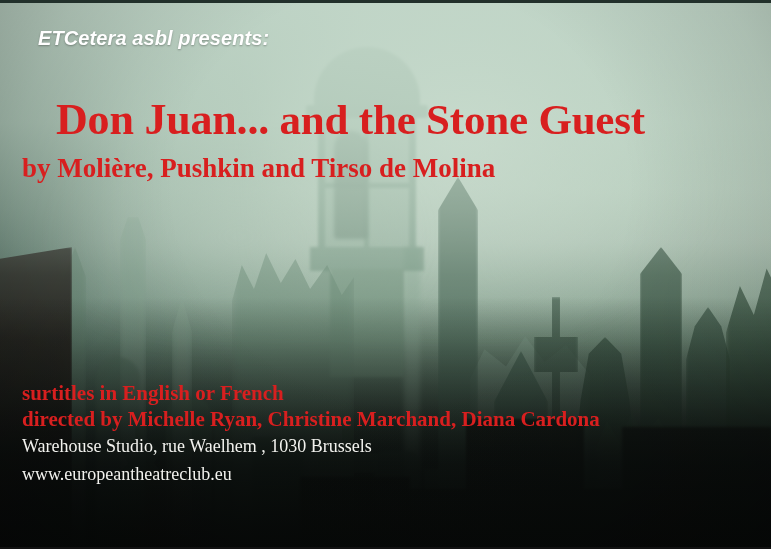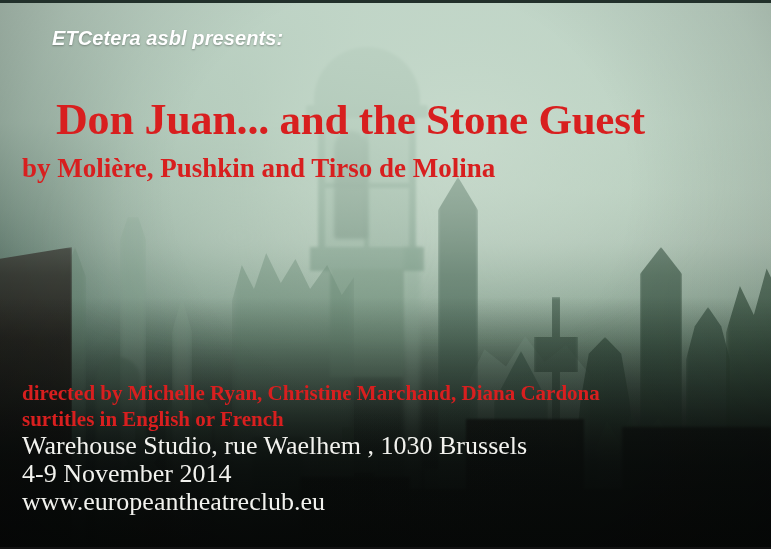--- a/index.html
+++ b/index.html
@@ -142,21 +142,20 @@
     position: absolute;
     left: 38px;
     top: 24px;
     font-family: "Liberation Sans", sans-serif;
     font-weight: bold;
     font-style: italic;
     font-size: 20px;
     letter-spacing: 0.1px;
     color: #ffffff;
     text-shadow: 0 1px 2px rgba(0,0,0,0.30);
-    margin-left: 14px;
   }
 
   .title {
     position: absolute;
     left: 22px;
     top: 74px;
     color: #d81f1f;
     font-family: "Liberation Serif", serif;
     font-weight: bold;
     white-space: nowrap;
@@ -195,21 +194,21 @@
     line-height: 26px;
   }
   .credits .red {
     color: #d81f1f;
     font-weight: bold;
     font-size: 21px;
   }
   .credits .white {
     color: #f2f2ee;
     font-weight: normal;
-    font-size: 26px;
+    font-size: 18px;
     line-height: 28px;
   }
 </style>
 </head>
 <body>
 
 <div class="poster">
 
   <div class="photo">
     <div class="sky"></div>
@@ -299,21 +298,20 @@
 
     <div class="presents">ETCetera asbl presents:</div>
 
     <h1 class="title">
       <span class="big">Don Juan...</span><span class="small"> and the Stone Guest</span>
     </h1>
 
     <div class="byline">by Molière, Pushkin and Tirso de Molina</div>
 
     <div class="credits">
+      <div class="line red">surtitles  in English or French</div>
       <div class="line red">directed by Michelle Ryan, Christine Marchand, Diana Cardona</div>
-      <div class="line red">surtitles  in English or French</div>
       <div class="line white">Warehouse Studio, rue Waelhem , 1030 Brussels</div>
-      <div class="line white">4-9 November 2014</div>
       <div class="line white">www.europeantheatreclub.eu</div>
     </div>
 
   </div>
 </div>
 
 </body></html>

